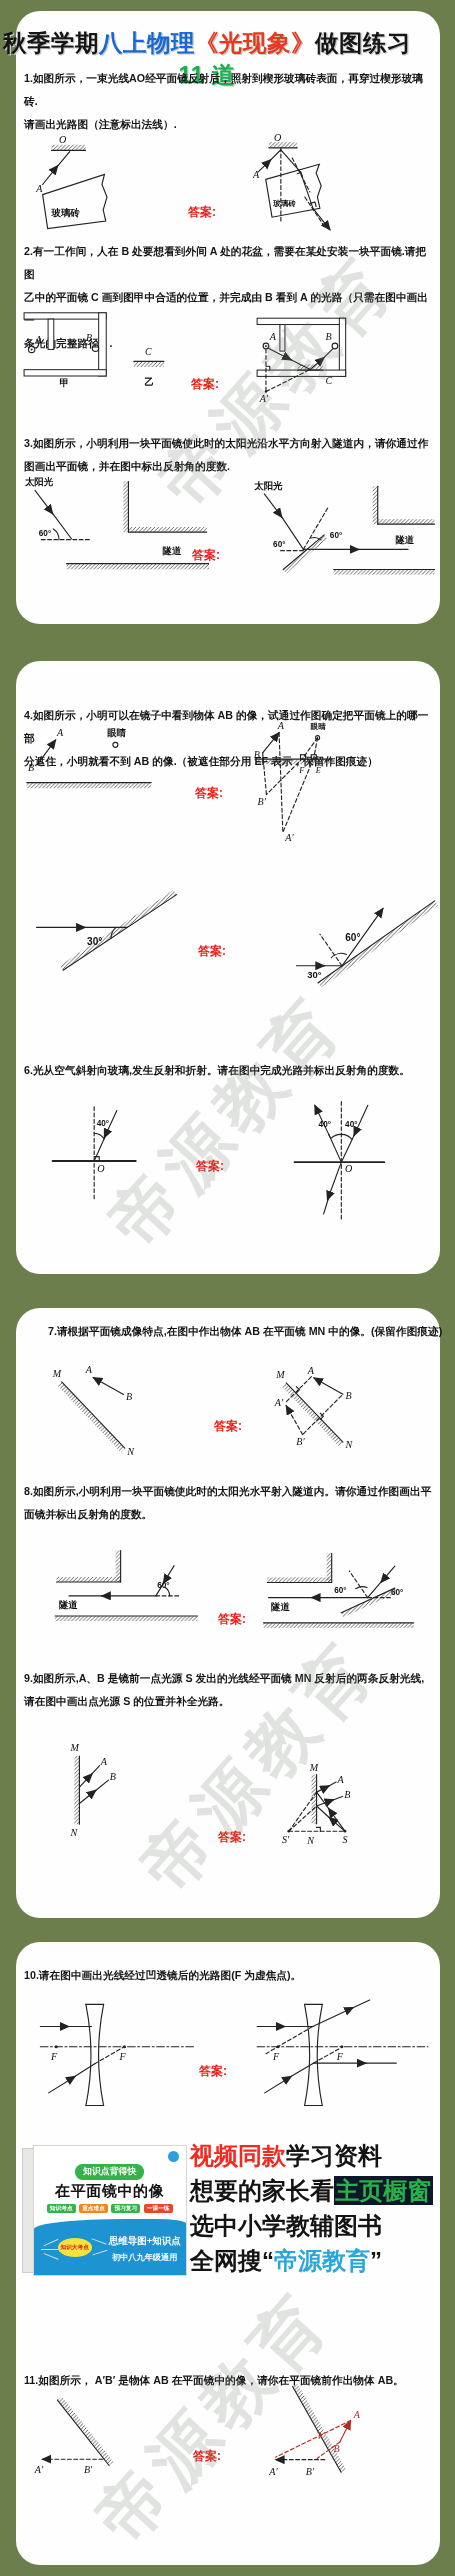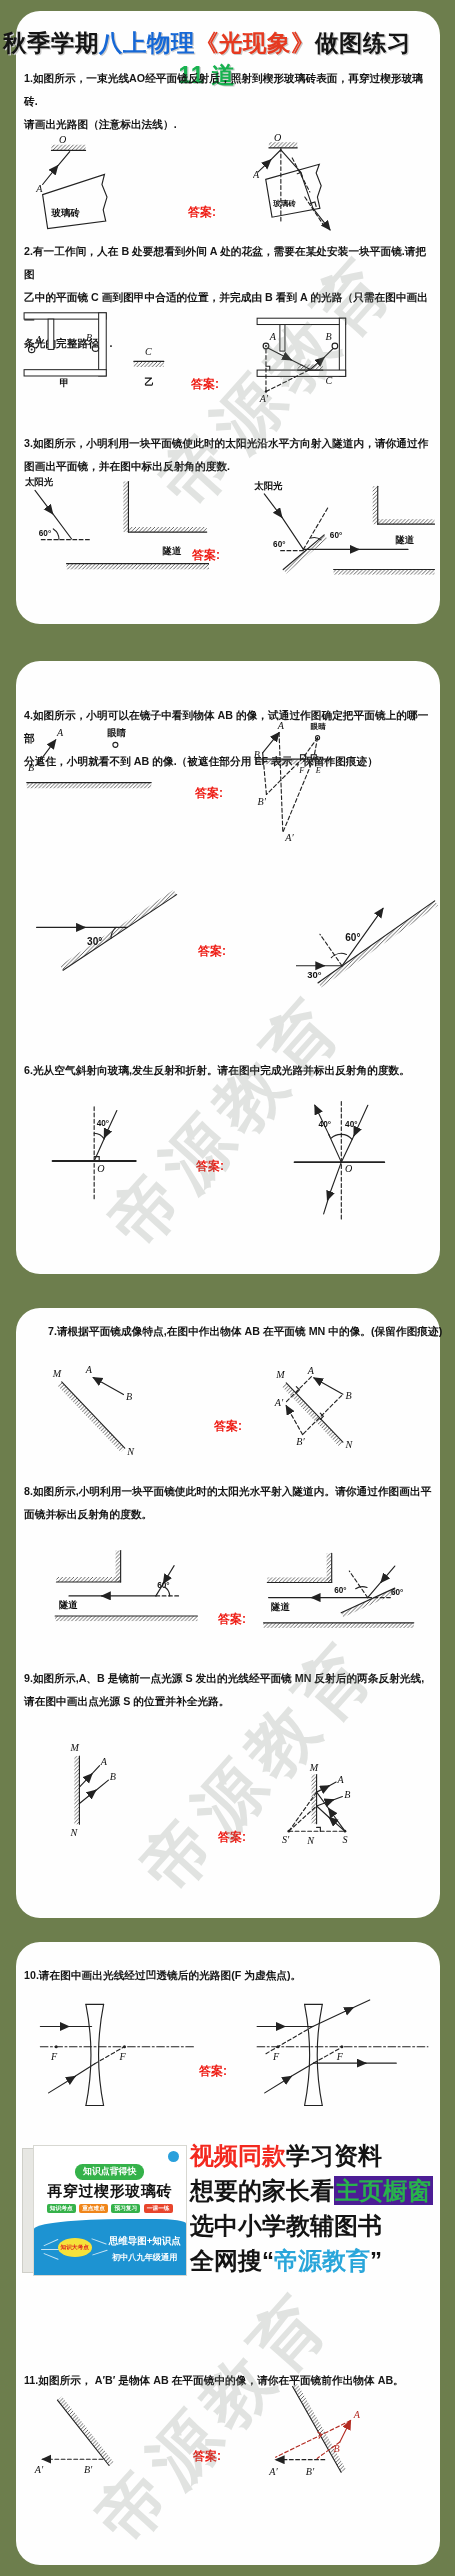--- a/index.html
+++ b/index.html
@@ -28,21 +28,21 @@
   svg .wall{fill:#fff;stroke:#222;stroke-width:1.6;}
   svg text{-webkit-user-select:none;}
   svg .v{font:italic 16px "Liberation Serif",serif;fill:#111;}
   svg .c{font:700 15px "Liberation Sans",sans-serif;fill:#111;}
   svg .g{font:700 13px "Liberation Sans",sans-serif;fill:#111;}
   svg .rt{fill:#b32b22;}
   
   #adtext{position:absolute;left:190px;top:2138px;width:254px;font-size:24px;font-weight:900;
           line-height:35px;color:#141414;letter-spacing:0;z-index:2;}
   #adtext .r{color:#f3281e;}
-  #adtext .gr{color:#28b24c;background:#4c1d95;padding:0.6px 1.3px;}
+  #adtext .gr{color:#28b24c;background:#0f172a;padding:0.6px 1.3px;}
   #adtext .bl{color:#2aa6da;}
   #book{position:absolute;left:22px;top:2145px;width:163px;height:129px;z-index:2;}
   #bookspine{position:absolute;left:0;top:2.5px;width:11.4px;height:123px;background:#e7e7e3;border:0.6px solid #cfcfc9;}
   #bookfront{position:absolute;left:10.7px;top:0;width:152px;height:129px;background:#ffffff;border:0.6px solid #d8d8d2;overflow:hidden;}
   #bookbadge{margin:18px auto 0;width:fit-content;background:#35b24a;color:#fff;font-size:8.9px;font-weight:700;
              padding:1.3px 7.6px;border-radius:7.6px;}
   #booktitle{text-align:center;font-size:15px;font-weight:900;color:#141414;margin-top:2.5px;letter-spacing:0.6px;}
   #booktags{display:flex;justify-content:center;gap:3.2px;margin-top:3.2px;}
   #booktags span{color:#fff;font-size:5.7px;font-weight:700;padding:0.6px 3.2px;border-radius:1.9px;}
   .tg0{background:#35b24a;} .tg1{background:#f08519;} .tg2{background:#35b24a;} .tg3{background:#e8452c;}
@@ -511,21 +511,21 @@
     <line class="s d" x1="97" y1="103" x2="140" y2="79"></line>
     <line class="s" x1="97" y1="103" x2="180" y2="103" marker-end="url(#ah)"></line>
     <line class="s" x1="176" y1="103" x2="228" y2="103"></line>
   </svg>
 
   <div id="book">
     <div id="bookspine"></div>
     <div id="bookfront">
       <div id="bookdot"></div>
       <div id="bookbadge">知识点背得快</div>
-      <div id="booktitle">再穿过楔形玻璃砖</div>
+      <div id="booktitle">在平面镜中的像</div>
       <div id="booktags">
         <span class="tg0">知识考点</span>
         <span class="tg1">重点难点</span>
         <span class="tg2">预习复习</span>
         <span class="tg3">一课一练</span>
       </div>
       <div id="bookblue">
         <div class="mindline" style="left:8.9px;top:23px;width:16.4px;transform:rotate(-24deg);"></div>
         <div class="mindline" style="left:7.6px;top:30px;width:17.7px;"></div>
         <div class="mindline" style="left:8.9px;top:37px;width:16.4px;transform:rotate(22deg);"></div>

